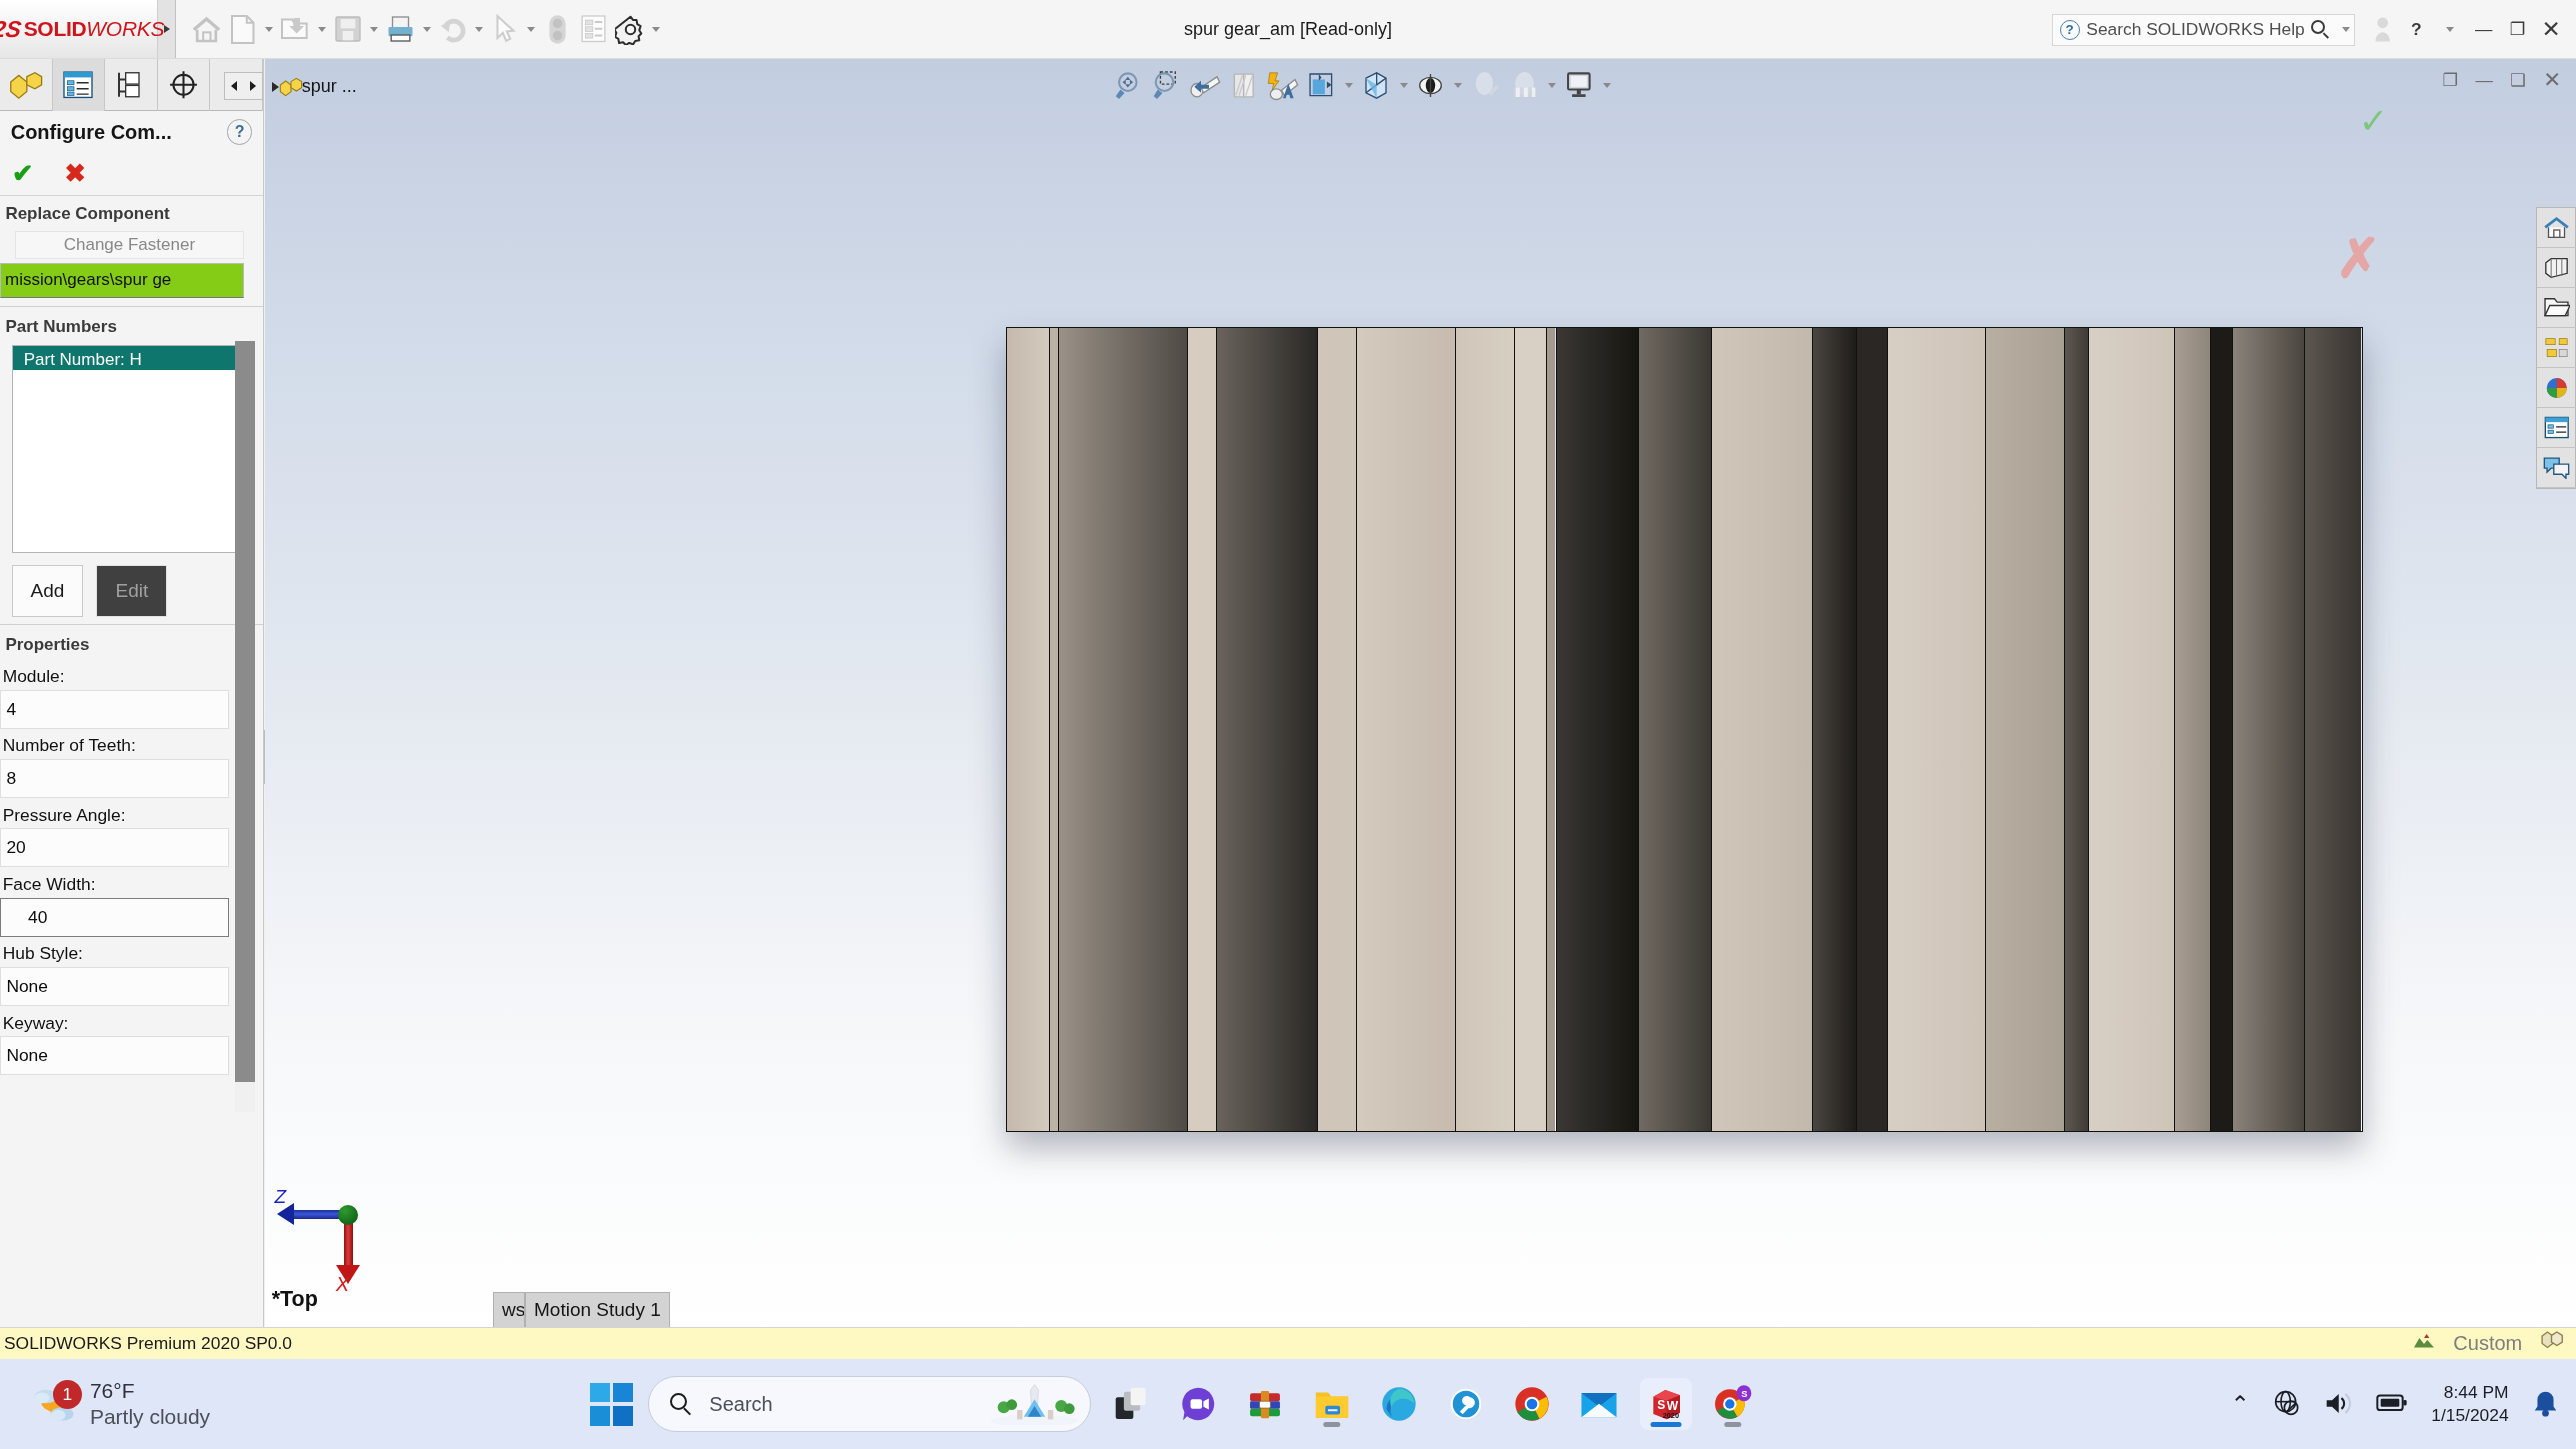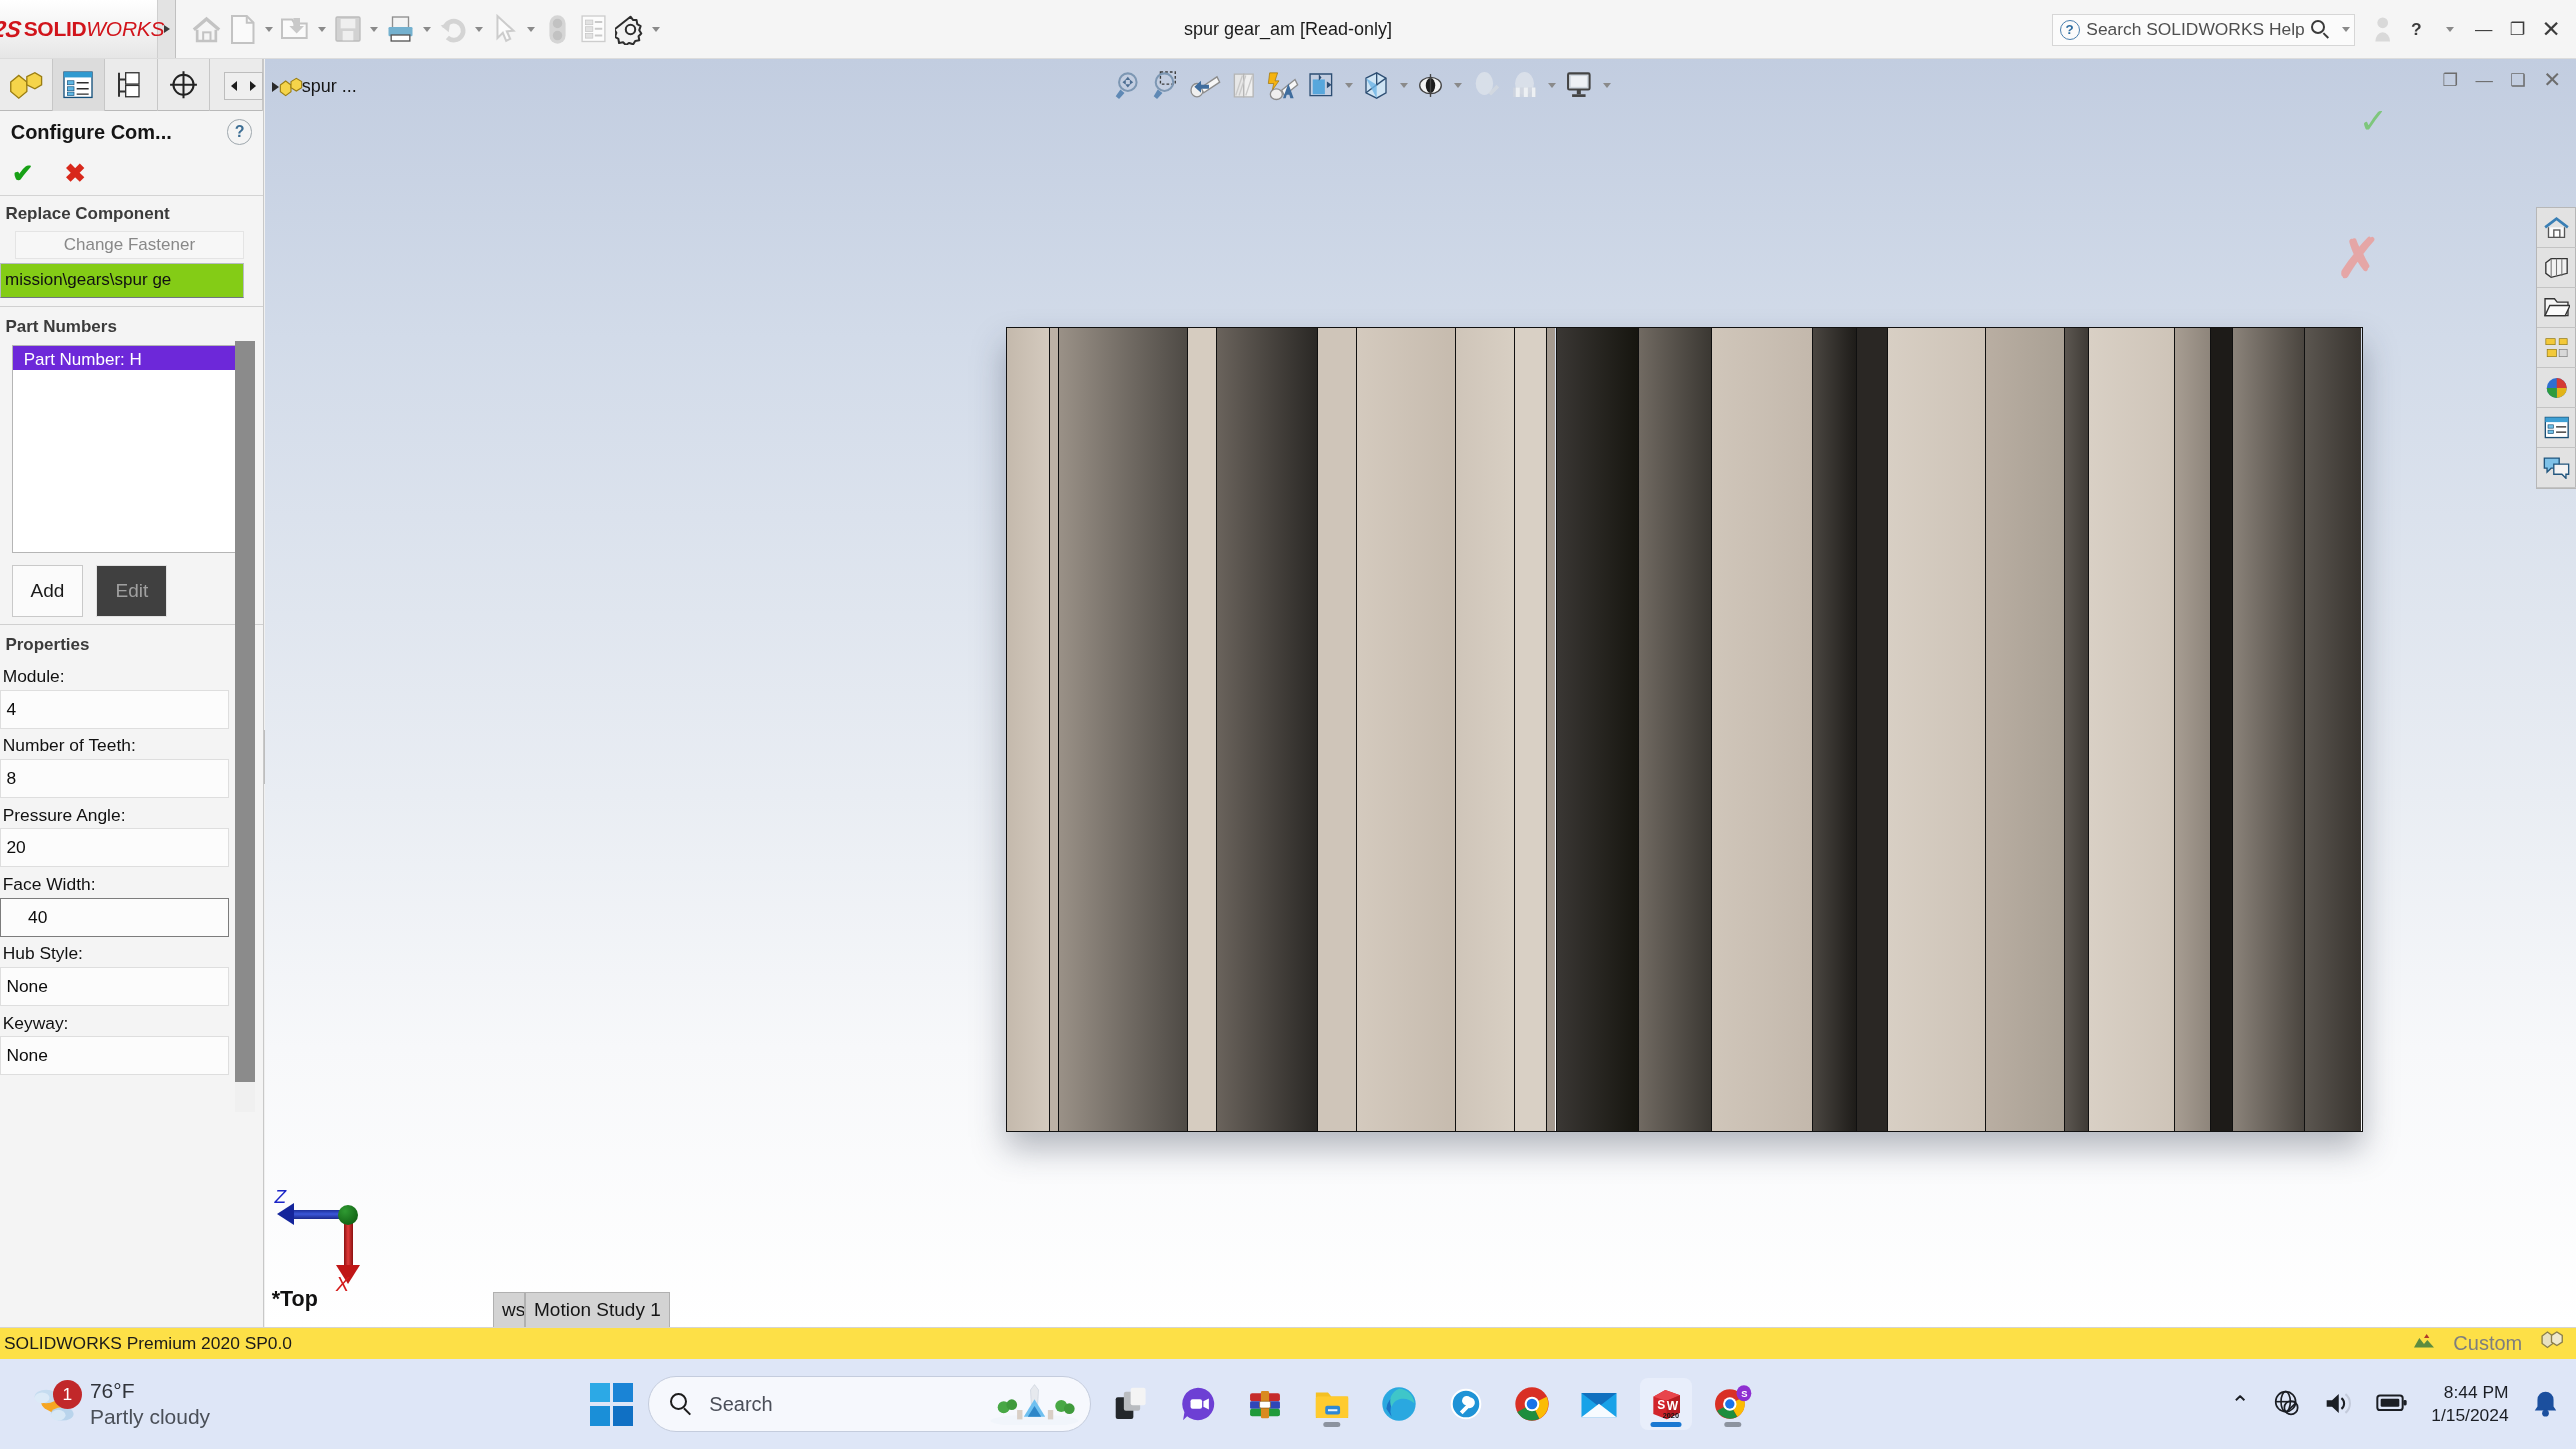--- a/index.html
+++ b/index.html
@@ -110,21 +110,21 @@
     margin:4px 19px 8px 0px; display:flex;align-items:center; padding-left:4px;
     font-size:17px; color:#111; white-space:nowrap; overflow:hidden;
   }
   .divider{ height:0.7px; background:#d0d0d0; margin:2.7px 0; }
 
   #partlist{
     margin:4px 19px 0 12px; height:208px; background:#fff; border:0.7px solid #b5b5b5;
     overflow:hidden;
   }
   #partlist .row-sel{
-    background:#6d28d9; color:#fff; height:24px; font-size:17px;
+    background:#0f766e; color:#fff; height:24px; font-size:17px;
     padding-left:10.7px; overflow:hidden; display:flex; align-items:flex-end;
   }
   #addedit{ display:flex; gap:13.4px; margin:12px 0 6.7px 12px; }
   .btn-wide{
     width:71px;height:52px; border:0.7px solid #c9c9c9; background:#fbfbfb;
     font-size:19px; color:#1a1a1a; display:flex;align-items:center;justify-content:center;
   }
   .btn-wide.disabled{ color:#a0a0a0; border-color:#e2e2e2; background:#404040;}
 
   .prop-label{ font-size:17.4px; color:#111; padding:6.7px 0 2.7px 2.7px; white-space:nowrap; }
@@ -208,21 +208,21 @@
   #bottomtabs{
     position:absolute; left:228px; bottom:0px; height:35px; display:flex; align-items:stretch;
   }
   .btab{ background:#d3d3d3; border:0.7px solid #b0b0b0; border-bottom:none;
      display:flex;align-items:center; padding:0 8px; font-size:19px; color:#151515; }
   .btab.cut{ width:32px; overflow:hidden; }
 
   
   #statusbar{
     position:absolute; left:0; top:1327px; width:2576px; height:32px;
-    background:#fde047; border-top:0.7px solid #d4d4d4; display:flex; align-items:center;
+    background:#fef9c3; border-top:0.7px solid #d4d4d4; display:flex; align-items:center;
     font-size:17.4px; color:#1a1a1a;
   }
   #sb-left{ padding-left:4px; }
   #sb-right{ position:absolute; right:13.4px; display:flex; align-items:center; gap:17.4px;}
   #sb-custom{ color:#7e7e7e; font-size:20px;}
 
   
   #taskbar{
     position:absolute; left:0; top:1359px; width:2576px; height:90px;
     background:#dee6f7; display:flex; align-items:center;

